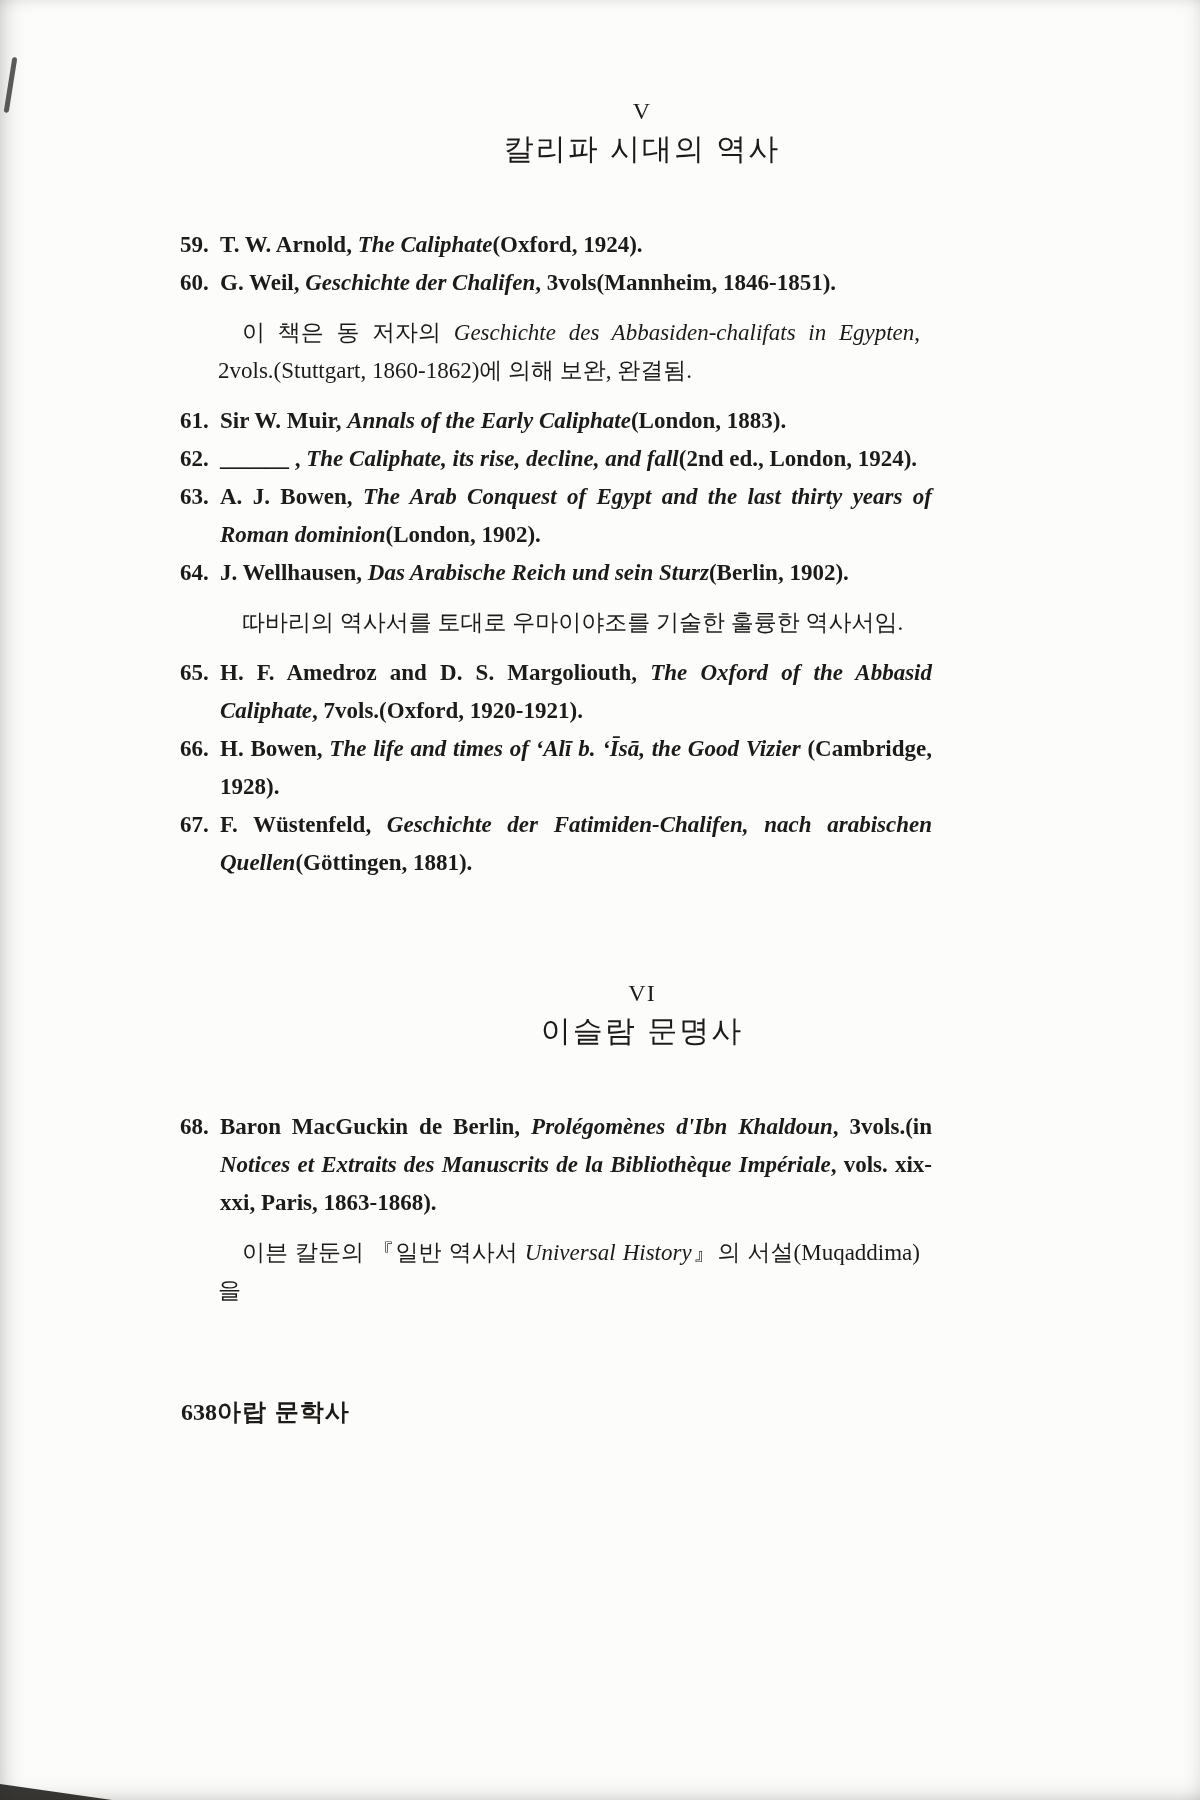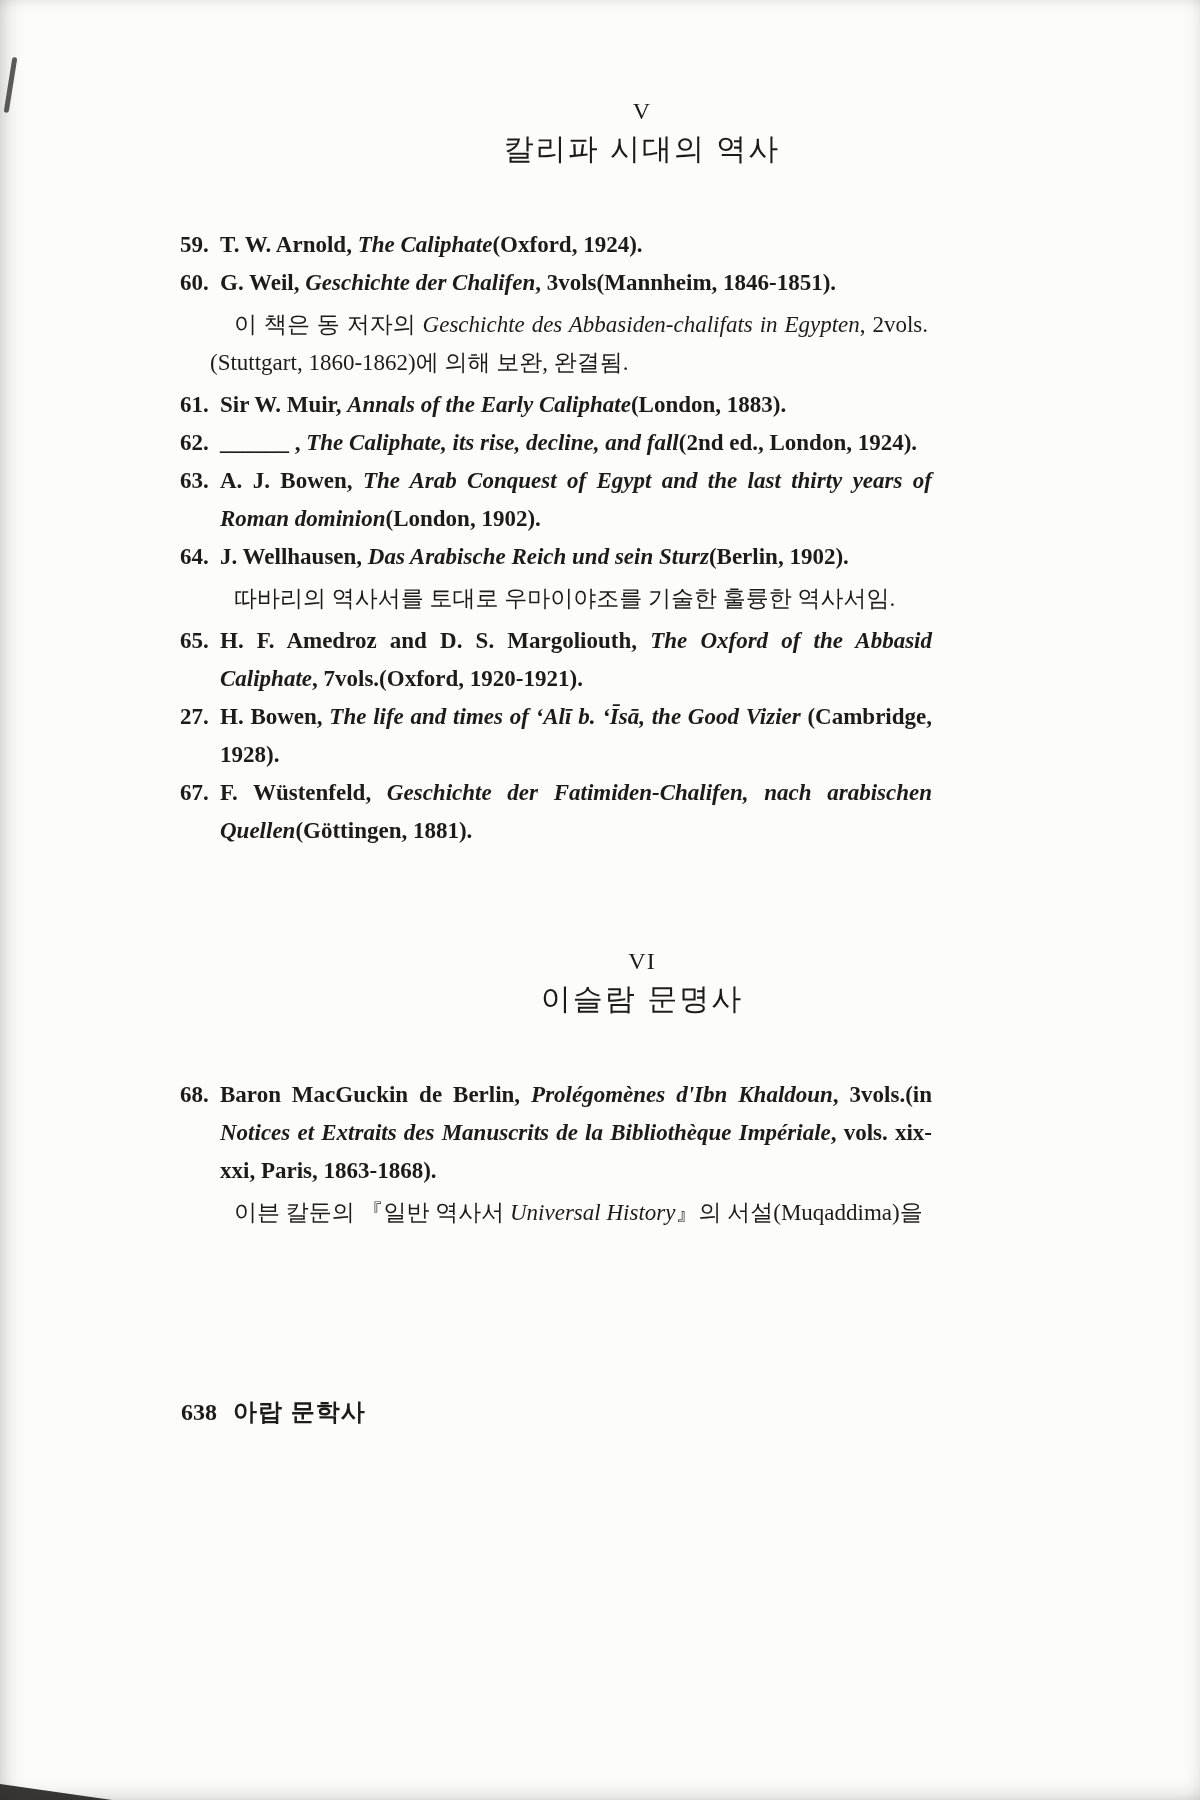--- a/index.html
+++ b/index.html
@@ -46,30 +46,30 @@
     font-size: 23px; line-height: 38px;
     text-align: justify;
     padding-left: 40px; text-indent: -40px; font-weight: bold;
   }
   .entry .num {
     display: inline-block;
     width: 40px;
     text-indent: 0;
   }
   .note {
-    margin: 4px;
+    margin: 12px;
     font-size: 23px; line-height: 38px;
     text-align: justify;
     padding-left: 26px; text-indent: 24px;
   }
   em { font-style: italic; }
   .footer {
     position: absolute;
     left: 181px; top: 1396px;
-    display: flex; gap: 16px; align-items: baseline;
+    display: flex; align-items: baseline;
     font-size: 24px; line-height: 32px;
   }
   .page-number { font-family: "Liberation Serif", "DejaVu Serif", serif; font-weight: 600; }
   .book-title {
     font-family: "Liberation Sans", "DejaVu Sans", sans-serif;
     font-weight: 700; letter-spacing: 1px;
   }
   .artifact { position: absolute; background: #35332f; }
   .artifact-top-left {
     left: 8px; top: 57px; width: 5px; height: 56px;
@@ -93,21 +93,21 @@
         <div class="sec-title">칼리파 시대의 역사</div>
         <p class="entry"><span class="num">59.</span><span>T. W. Arnold, </span><em>The Caliphate</em><span>(Oxford, 1924).</span></p>
         <p class="entry"><span class="num">60.</span><span>G. Weil, </span><em>Geschichte der Chalifen</em><span>, 3vols(Mannheim, 1846-1851).</span></p>
         <p class="note"><span>이 책은 동 저자의 </span><em>Geschichte des Abbasiden-chalifats in Egypten</em><span>, 2vols.(Stuttgart, 1860-1862)에 의해 보완, 완결됨.</span></p>
         <p class="entry"><span class="num">61.</span><span>Sir W. Muir, </span><em>Annals of the Early Caliphate</em><span>(London, 1883).</span></p>
         <p class="entry"><span class="num">62.</span><span>______ , </span><em>The Caliphate, its rise, decline, and fall</em><span>(2nd ed., London, 1924).</span></p>
         <p class="entry"><span class="num">63.</span><span>A. J. Bowen, </span><em>The Arab Conquest of Egypt and the last thirty years of Roman dominion</em><span>(London, 1902).</span></p>
         <p class="entry"><span class="num">64.</span><span>J. Wellhausen, </span><em>Das Arabische Reich und sein Sturz</em><span>(Berlin, 1902).</span></p>
         <p class="note"><span>따바리의 역사서를 토대로 우마이야조를 기술한 훌륭한 역사서임.</span></p>
         <p class="entry"><span class="num">65.</span><span>H. F. Amedroz and D. S. Margoliouth, </span><em>The Oxford of the Abbasid Caliphate</em><span>, 7vols.(Oxford, 1920-1921).</span></p>
-        <p class="entry"><span class="num">27.</span><span>H. Bowen, </span><em>The life and times of ‘Alī b. ‘Īsā, the Good Vizier</em><span> (Cambridge, 1928).</span></p>
+        <p class="entry"><span class="num">66.</span><span>H. Bowen, </span><em>The life and times of ‘Alī b. ‘Īsā, the Good Vizier</em><span> (Cambridge, 1928).</span></p>
         <p class="entry"><span class="num">67.</span><span>F. Wüstenfeld, </span><em>Geschichte der Fatimiden-Chalifen, nach arabischen Quellen</em><span>(Göttingen, 1881).</span></p>
       </section>
       <section class="section">
         <div class="sec-num">VI</div>
         <div class="sec-title">이슬람 문명사</div>
         <p class="entry"><span class="num">68.</span><span>Baron MacGuckin de Berlin, </span><em>Prolégomènes d'Ibn Khaldoun</em><span>, 3vols.(in </span><em>Notices et Extraits des Manuscrits de la Bibliothèque Impériale</em><span>, vols. xix-xxi, Paris, 1863-1868).</span></p>
         <p class="note"><span>이븐 칼둔의 『일반 역사서 </span><em>Universal History</em><span>』의 서설(Muqaddima)을</span></p>
       </section>
     </main>
 

